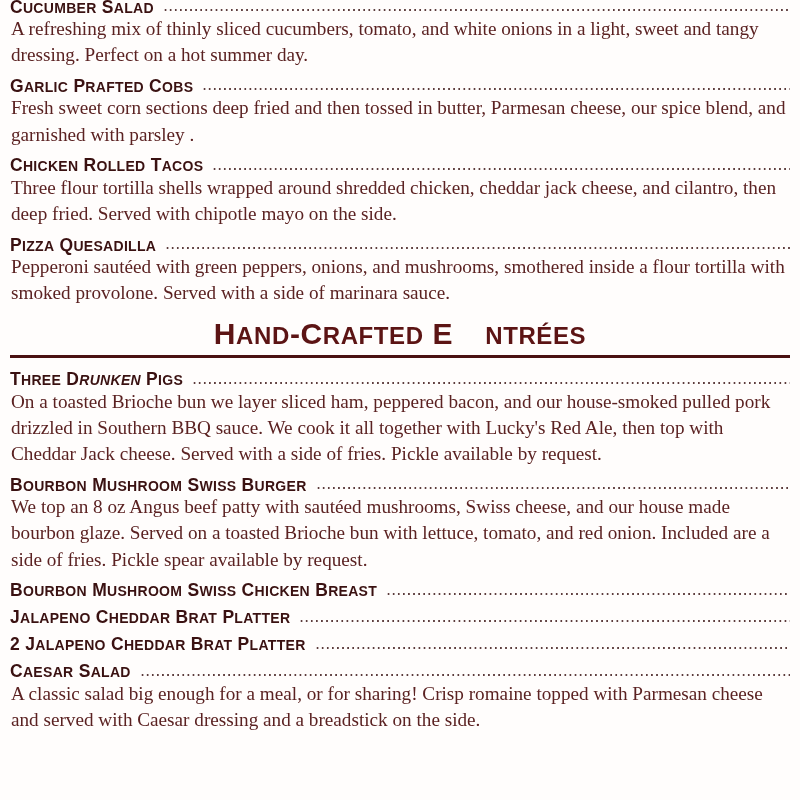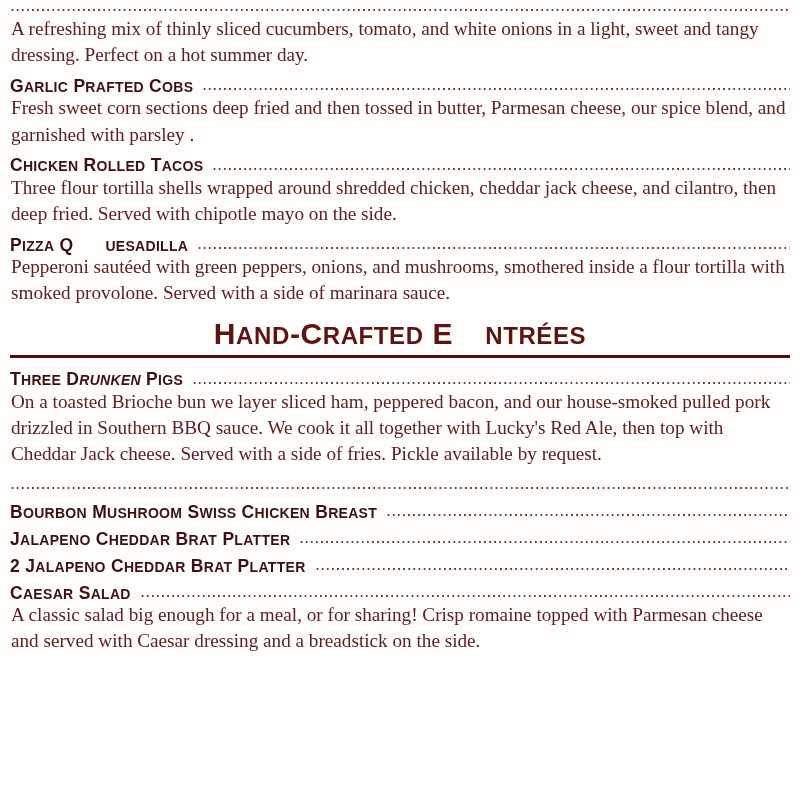--- a/index.html
+++ b/index.html
@@ -113,20 +113,21 @@
 </style>
 </head>
 <body>
 
 <div class="menu-page">
 
   <div>
 
     <div class="menu-item">
       <div class="item-title-row">
+        <span class="item-title caps"><span style="font-size: 1em;">C</span><span style="font-size: 0.8em;">UCUMBER</span> <span style="font-size: 1em;">S</span><span style="font-size: 0.8em;">ALAD</span></span>
         <span class="leader"></span>
       </div>
       <p class="item-desc">A refreshing mix of thinly sliced cucumbers, tomato, and white onions in a light, sweet and tangy dressing. Perfect on a hot summer day.</p>
     </div>
 
     <div class="menu-item">
       <div class="item-title-row">
         <span class="item-title caps"><span style="font-size: 1em;">G</span><span style="font-size: 0.8em;">ARLIC</span> <span style="font-size: 1em;">P</span><span style="font-size: 0.8em;">RAFTED</span> <span style="font-size: 1em;">C</span><span style="font-size: 0.8em;">OBS</span></span>
         <span class="leader"></span>
       </div>
@@ -136,21 +137,21 @@
     <div class="menu-item">
       <div class="item-title-row">
         <span class="item-title caps"><span style="font-size: 1em;">C</span><span style="font-size: 0.8em;">HICKEN</span> <span style="font-size: 1em;">R</span><span style="font-size: 0.8em; text-align: center;">OLLED</span> <span style="font-size: 1em;">T</span><span style="font-size: 0.8em;">ACOS</span></span>
         <span class="leader"></span>
       </div>
       <p class="item-desc">Three flour tortilla shells wrapped around shredded chicken, cheddar jack cheese, and cilantro, then deep fried.  Served with chipotle mayo on the side.</p>
     </div>
 
     <div class="menu-item">
       <div class="item-title-row">
-        <span class="item-title caps"><span style="font-size: 1em;">P</span><span style="font-size: 0.8em;">IZZA</span> <span style="font-size: 1em;">Q</span><span style="font-size: 0.8em; padding-left: 32px;">UESADILLA</span></span>
+        <span class="item-title caps"><span style="font-size: 1em;">P</span><span style="font-size: 0.8em;">IZZA</span> <span style="font-size: 1em;">Q</span><span style="font-size: 0.8em;">UESADILLA</span></span>
         <span class="leader"></span>
       </div>
       <p class="item-desc">Pepperoni sautéed with green peppers, onions, and mushrooms, smothered inside a flour tortilla with smoked provolone.  Served with a side of marinara sauce.</p>
     </div>
 
   </div>
 
   <div class="section-header-wrap">
     <div class="section-header"><span>H</span><span style="font-size: 0.8em;">AND</span>-<span>C</span><span style="font-size: 0.8em;">RAFTED</span> <span>E</span><span style="font-size: 0.8em; margin-left: 32px;">NTRÉES</span></div>
     <div class="section-rule"></div>
@@ -158,22 +159,24 @@
     <div class="menu-item">
       <div class="item-title-row">
         <span class="item-title caps"><span style="font-size: 1em;">T</span><span style="font-size: 0.8em;">HREE</span> <span style="font-size: 1em;">D</span><span style="font-size: 0.8em; font-style: italic;">RUNKEN</span> <span style="font-size: 1em;">P</span><span style="font-size: 0.8em;">IGS</span></span>
         <span class="leader"></span>
       </div>
       <p class="item-desc">On a toasted Brioche bun we layer sliced ham, peppered bacon, and our house-smoked pulled pork drizzled in Southern BBQ sauce. We cook it all together with Lucky's Red Ale, then top with Cheddar Jack cheese.  Served with a side of fries.  Pickle available by request.</p>
     </div>
 
     <div class="menu-item">
       <div class="item-title-row">
-        <span class="leader"></span>
-      </div>
+        <span class="item-title caps"><span style="font-size: 1em;">B</span><span style="font-size: 0.8em;">OURBON</span> <span style="font-size: 1em;">M</span><span style="font-size: 0.8em;">USHROOM</span> <span style="font-size: 1em;">S</span><span style="font-size: 0.8em;">WISS</span> <span style="font-size: 1em;">B</span><span style="font-size: 0.8em;">URGER</span></span>
+        <span class="leader"></span>
+      </div>
+      <p class="item-desc">We top an 8 oz Angus beef patty with sautéed mushrooms, Swiss cheese, and our house made bourbon glaze.  Served on a toasted Brioche bun with lettuce, tomato, and red onion.  Included are a side of fries.  Pickle spear available by request.</p>
     </div>
 
     <div class="menu-item">
       <div class="item-title-row">
         <span class="item-title caps"><span style="font-size: 1em;">B</span><span style="font-size: 0.8em;">OURBON</span> <span style="font-size: 1em;">M</span><span style="font-size: 0.8em;">USHROOM</span> <span style="font-size: 1em;">S</span><span style="font-size: 0.8em;">WISS</span> <span style="font-size: 1em;">C</span><span style="font-size: 0.8em;">HICKEN</span> <span style="font-size: 1em;">B</span><span style="font-size: 0.8em;">REAST</span></span>
         <span class="leader"></span>
       </div>
     </div>
 
     <div class="menu-item">

